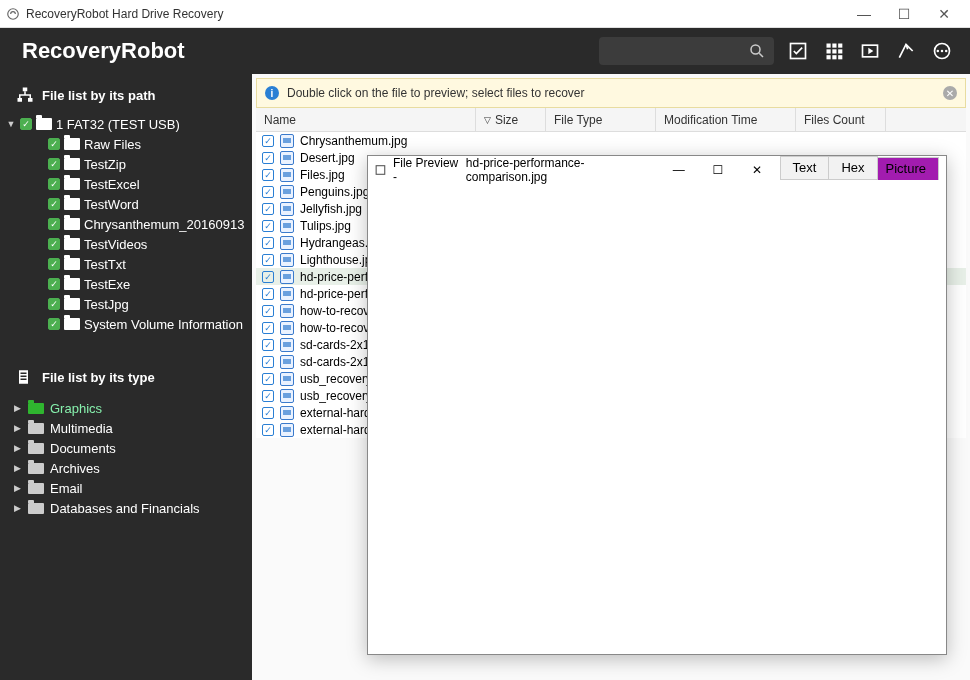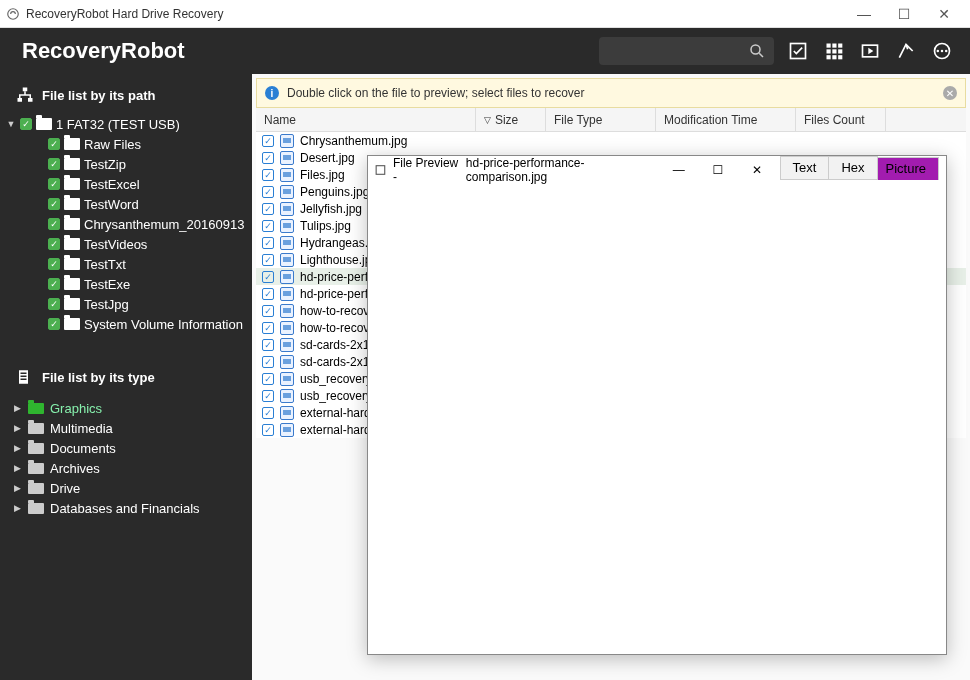--- a/index.html
+++ b/index.html
@@ -256,21 +256,21 @@
           <span class="lbl">Documents</span>
         </div>
         <div class="type-row">
           <span class="arrow">▶</span>
           <span class="fld2"></span>
           <span class="lbl">Archives</span>
         </div>
         <div class="type-row">
           <span class="arrow">▶</span>
           <span class="fld2"></span>
-          <span class="lbl">Drive</span>
+          <span class="lbl">Email</span>
         </div>
         <div class="type-row">
           <span class="arrow">▶</span>
           <span class="fld2"></span>
           <span class="lbl">Databases and Financials</span>
         </div>
       </div>
   </div>
 
   <div class="content">

